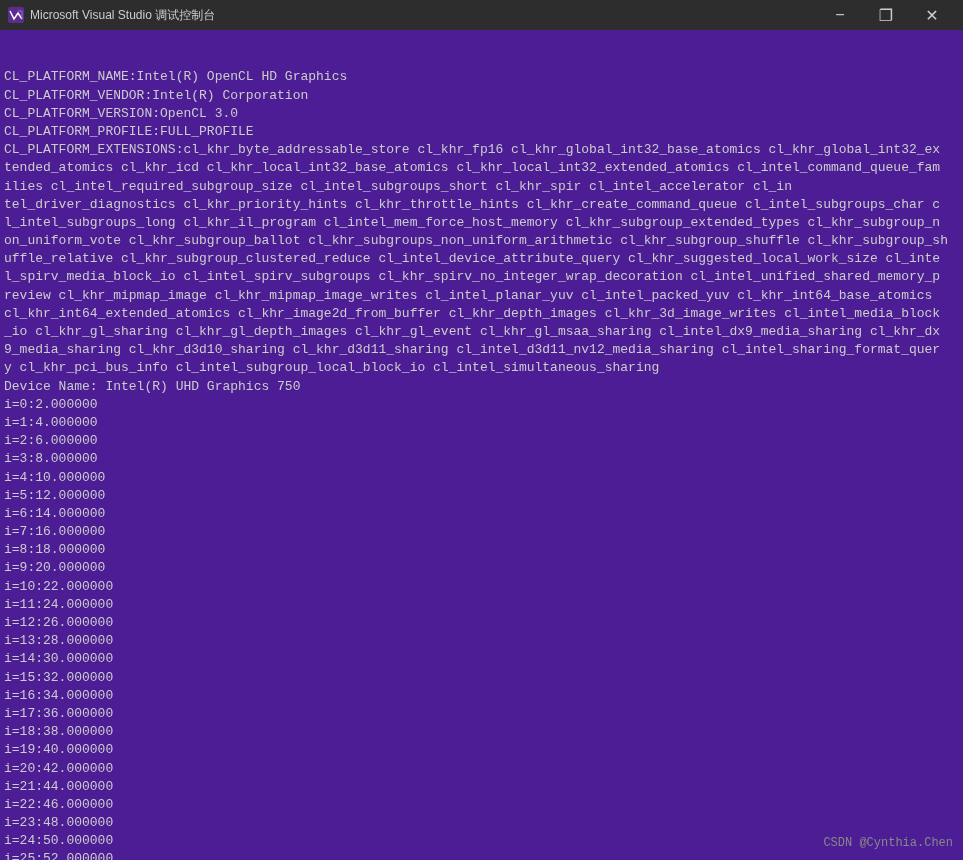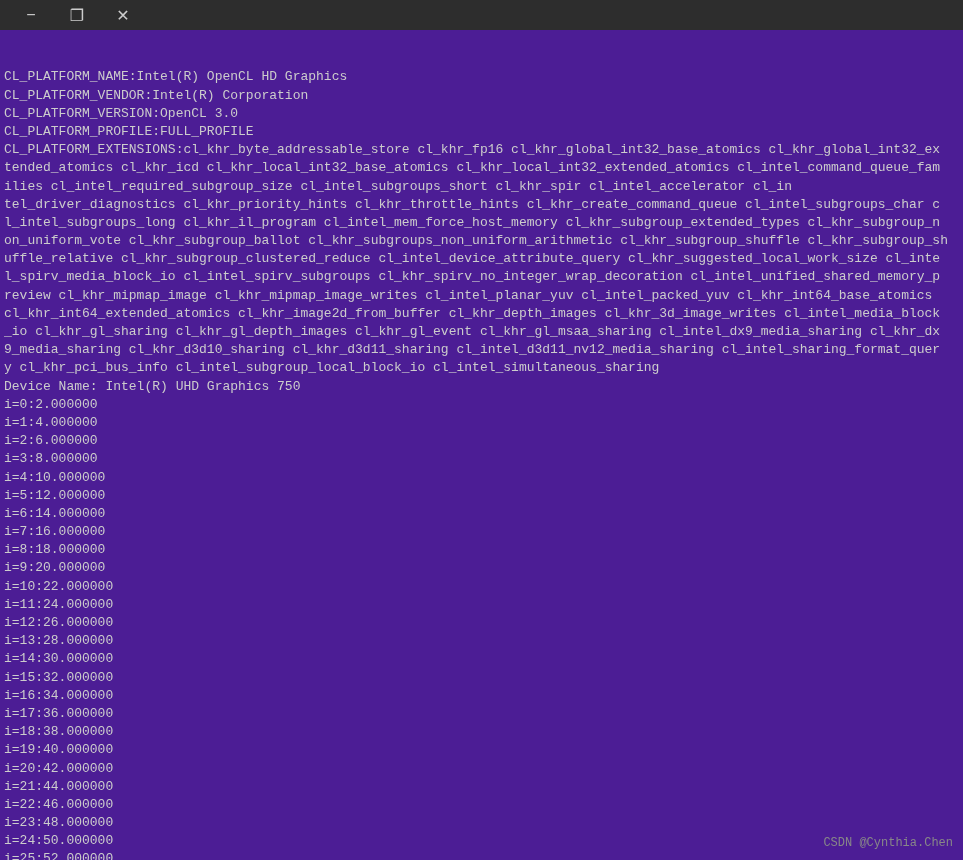--- a/index.html
+++ b/index.html
@@ -100,20 +100,30 @@
       right: 10px;
       color: #888888;
       font-size: 12px;
       font-family: 'Consolas', 'Courier New', monospace;
     }
   </style>
 </head>
 <body>
 
 <div class="title-bar">
+  <div class="title-bar-left">
+    <div class="title-bar-icon">
+      <svg class="vs-logo" viewBox="0 0 16 16" xmlns="http://www.w3.org/2000/svg">
+        <rect width="16" height="16" rx="2" fill="#5c2d91"></rect>
+        <path d="M2 4 L6 12 L10 6 L14 12" stroke="white" stroke-width="1.5" fill="none"></path>
+        <path d="M10 4 L14 4 L14 12" stroke="#9b6bc5" stroke-width="1" fill="none"></path>
+      </svg>
+    </div>
+    <span class="title-bar-title">Microsoft Visual Studio 调试控制台</span>
+  </div>
   <div class="title-bar-controls">
     <button class="title-btn minimize">−</button>
     <button class="title-btn restore">❐</button>
     <button class="title-btn close">✕</button>
   </div>
 </div>
 
 <div class="console-area">
   <div class="console-content" id="console-lines">
   <span class="console-line">CL_PLATFORM_NAME:Intel(R) OpenCL HD Graphics</span><span class="console-line">CL_PLATFORM_VENDOR:Intel(R) Corporation</span><span class="console-line">CL_PLATFORM_VERSION:OpenCL 3.0</span><span class="console-line">CL_PLATFORM_PROFILE:FULL_PROFILE</span><span class="console-line">CL_PLATFORM_EXTENSIONS:cl_khr_byte_addressable_store cl_khr_fp16 cl_khr_global_int32_base_atomics cl_khr_global_int32_ex</span><span class="console-line">tended_atomics cl_khr_icd cl_khr_local_int32_base_atomics cl_khr_local_int32_extended_atomics cl_intel_command_queue_fam</span><span class="console-line">ilies cl_intel_required_subgroup_size cl_intel_subgroups_short cl_khr_spir cl_intel_accelerator cl_in</span><span class="console-line">tel_driver_diagnostics cl_khr_priority_hints cl_khr_throttle_hints cl_khr_create_command_queue cl_intel_subgroups_char c</span><span class="console-line">l_intel_subgroups_long cl_khr_il_program cl_intel_mem_force_host_memory cl_khr_subgroup_extended_types cl_khr_subgroup_n</span><span class="console-line">on_uniform_vote cl_khr_subgroup_ballot cl_khr_subgroups_non_uniform_arithmetic cl_khr_subgroup_shuffle cl_khr_subgroup_sh</span><span class="console-line">uffle_relative cl_khr_subgroup_clustered_reduce cl_intel_device_attribute_query cl_khr_suggested_local_work_size cl_inte</span><span class="console-line">l_spirv_media_block_io cl_intel_spirv_subgroups cl_khr_spirv_no_integer_wrap_decoration cl_intel_unified_shared_memory_p</span><span class="console-line">review cl_khr_mipmap_image cl_khr_mipmap_image_writes cl_intel_planar_yuv cl_intel_packed_yuv cl_khr_int64_base_atomics</span><span class="console-line">cl_khr_int64_extended_atomics cl_khr_image2d_from_buffer cl_khr_depth_images cl_khr_3d_image_writes cl_intel_media_block</span><span class="console-line">_io cl_khr_gl_sharing cl_khr_gl_depth_images cl_khr_gl_event cl_khr_gl_msaa_sharing cl_intel_dx9_media_sharing cl_khr_dx</span><span class="console-line">9_media_sharing cl_khr_d3d10_sharing cl_khr_d3d11_sharing cl_intel_d3d11_nv12_media_sharing cl_intel_sharing_format_quer</span><span class="console-line">y cl_khr_pci_bus_info cl_intel_subgroup_local_block_io cl_intel_simultaneous_sharing</span><span class="console-line">Device Name: Intel(R) UHD Graphics 750</span><span class="console-line">i=0:2.000000</span><span class="console-line">i=1:4.000000</span><span class="console-line">i=2:6.000000</span><span class="console-line">i=3:8.000000</span><span class="console-line">i=4:10.000000</span><span class="console-line">i=5:12.000000</span><span class="console-line">i=6:14.000000</span><span class="console-line">i=7:16.000000</span><span class="console-line">i=8:18.000000</span><span class="console-line">i=9:20.000000</span><span class="console-line">i=10:22.000000</span><span class="console-line">i=11:24.000000</span><span class="console-line">i=12:26.000000</span><span class="console-line">i=13:28.000000</span><span class="console-line">i=14:30.000000</span><span class="console-line">i=15:32.000000</span><span class="console-line">i=16:34.000000</span><span class="console-line">i=17:36.000000</span><span class="console-line">i=18:38.000000</span><span class="console-line">i=19:40.000000</span><span class="console-line">i=20:42.000000</span><span class="console-line">i=21:44.000000</span><span class="console-line">i=22:46.000000</span><span class="console-line">i=23:48.000000</span><span class="console-line">i=24:50.000000</span><span class="console-line">i=25:52.000000</span></div>

